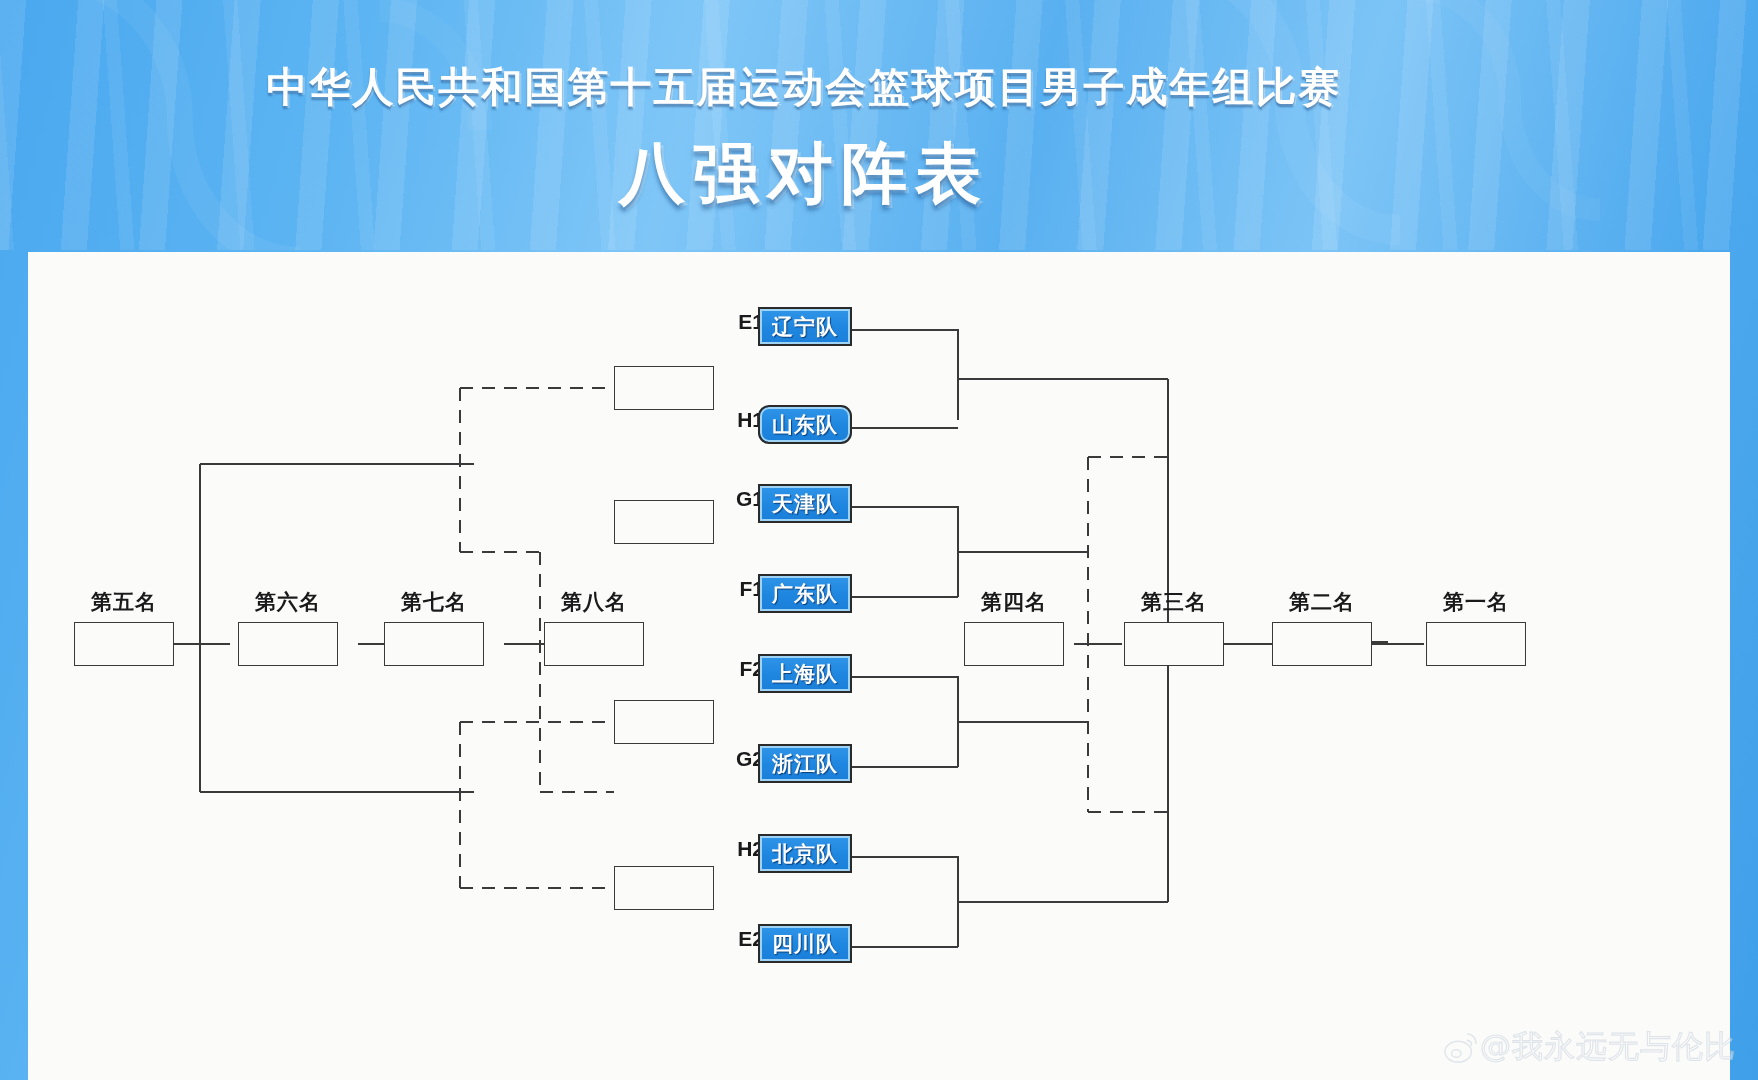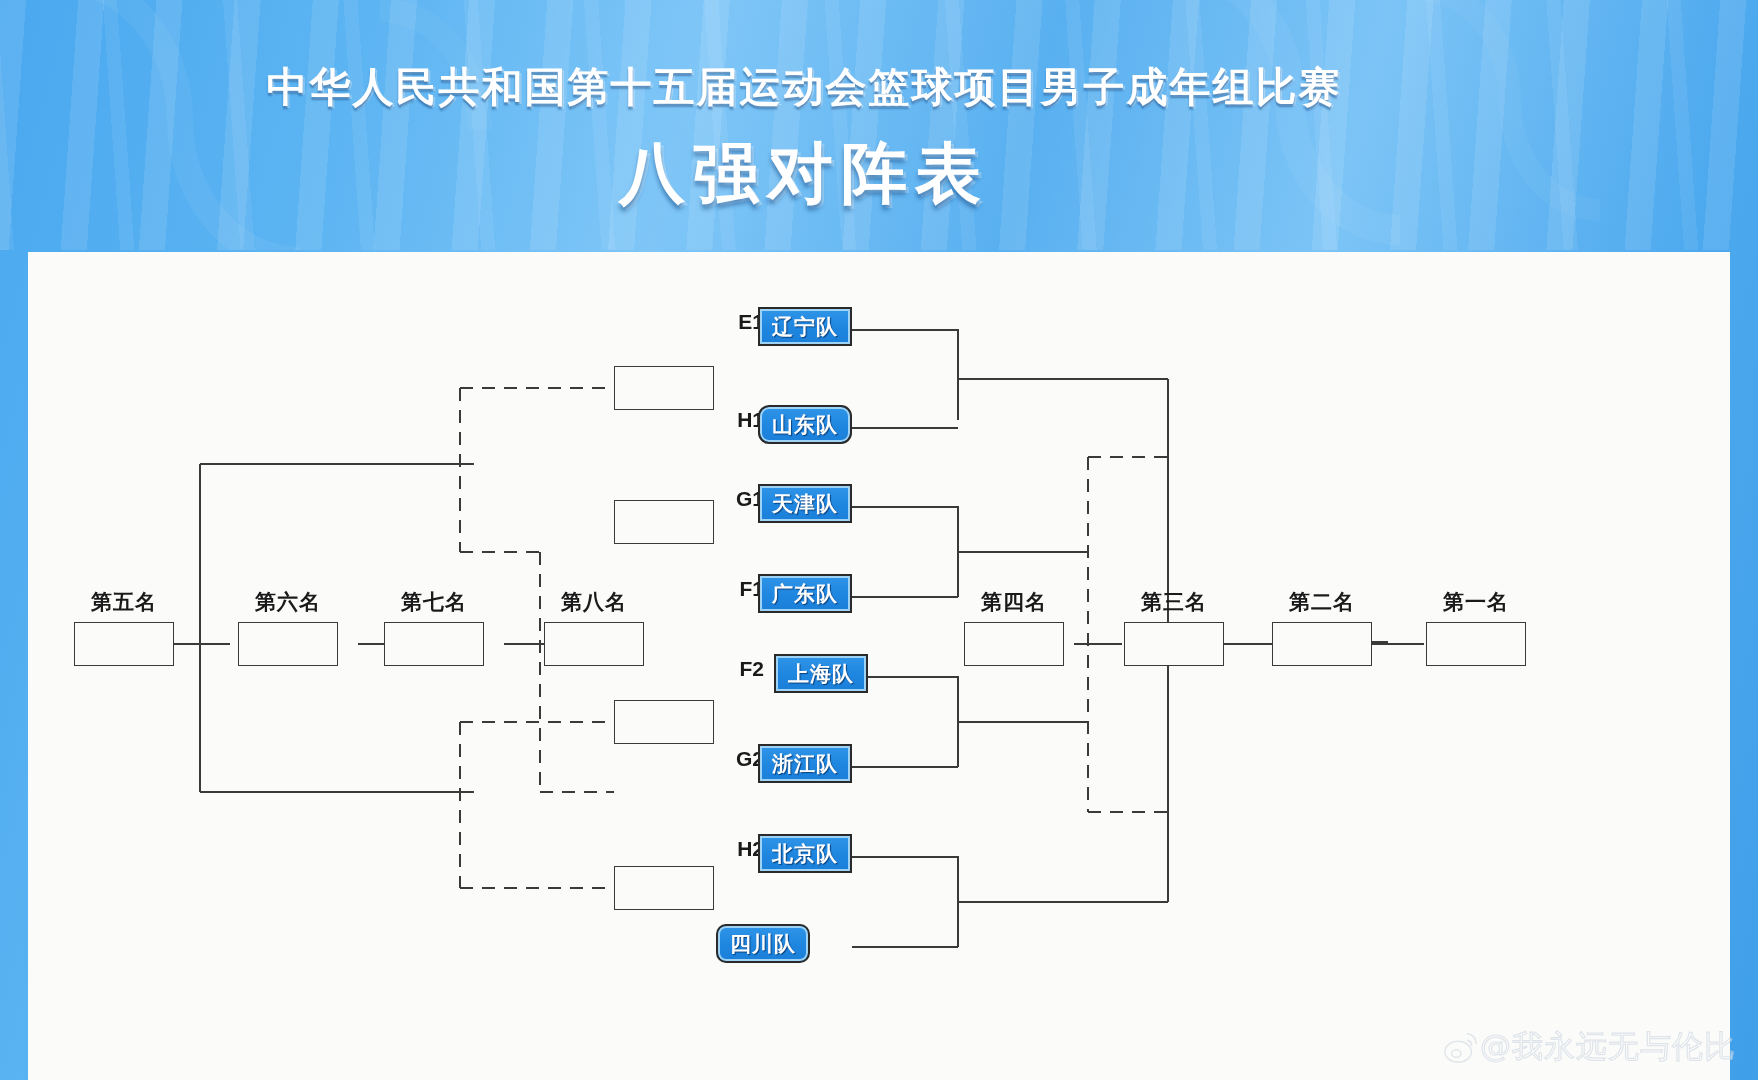--- a/index.html
+++ b/index.html
@@ -200,36 +200,36 @@
     <div class="team" style="left:730px; top:232px;">
       <span>天津队</span>
     </div>
 
     <div class="seed" style="left:690px; top:325px;">F1</div>
     <div class="team" style="left:730px; top:322px;">
       <span>广东队</span>
     </div>
 
     <div class="seed" style="left:690px; top:405px;">F2</div>
-    <div class="team" style="left:730px; top:402px;margin-left:16px;">
+    <div class="team" style="left:730px; top:402px;">
       <span>上海队</span>
     </div>
 
     <div class="seed" style="left:690px; top:495px;">G2</div>
     <div class="team" style="left:730px; top:492px;">
       <span>浙江队</span>
     </div>
 
     <div class="seed" style="left:690px; top:585px;">H2</div>
     <div class="team" style="left:730px; top:582px;">
       <span>北京队</span>
     </div>
 
     <div class="seed" style="left:690px; top:675px;">E2</div>
-    <div class="team" style="left:688px; top:672px;border-radius:10px;">
+    <div class="team" style="left:730px; top:672px;">
       <span>四川队</span>
     </div>
 
     <div class="slot" style="left:586px; top:114px;"></div>
     <div class="slot" style="left:586px; top:248px;"></div>
     <div class="slot" style="left:586px; top:448px;"></div>
     <div class="slot" style="left:586px; top:614px;"></div>
 
     <div class="rank-label" style="left:26px; top:336px;">第五名</div>
     <div class="slot" style="left:46px; top:370px;"></div>

